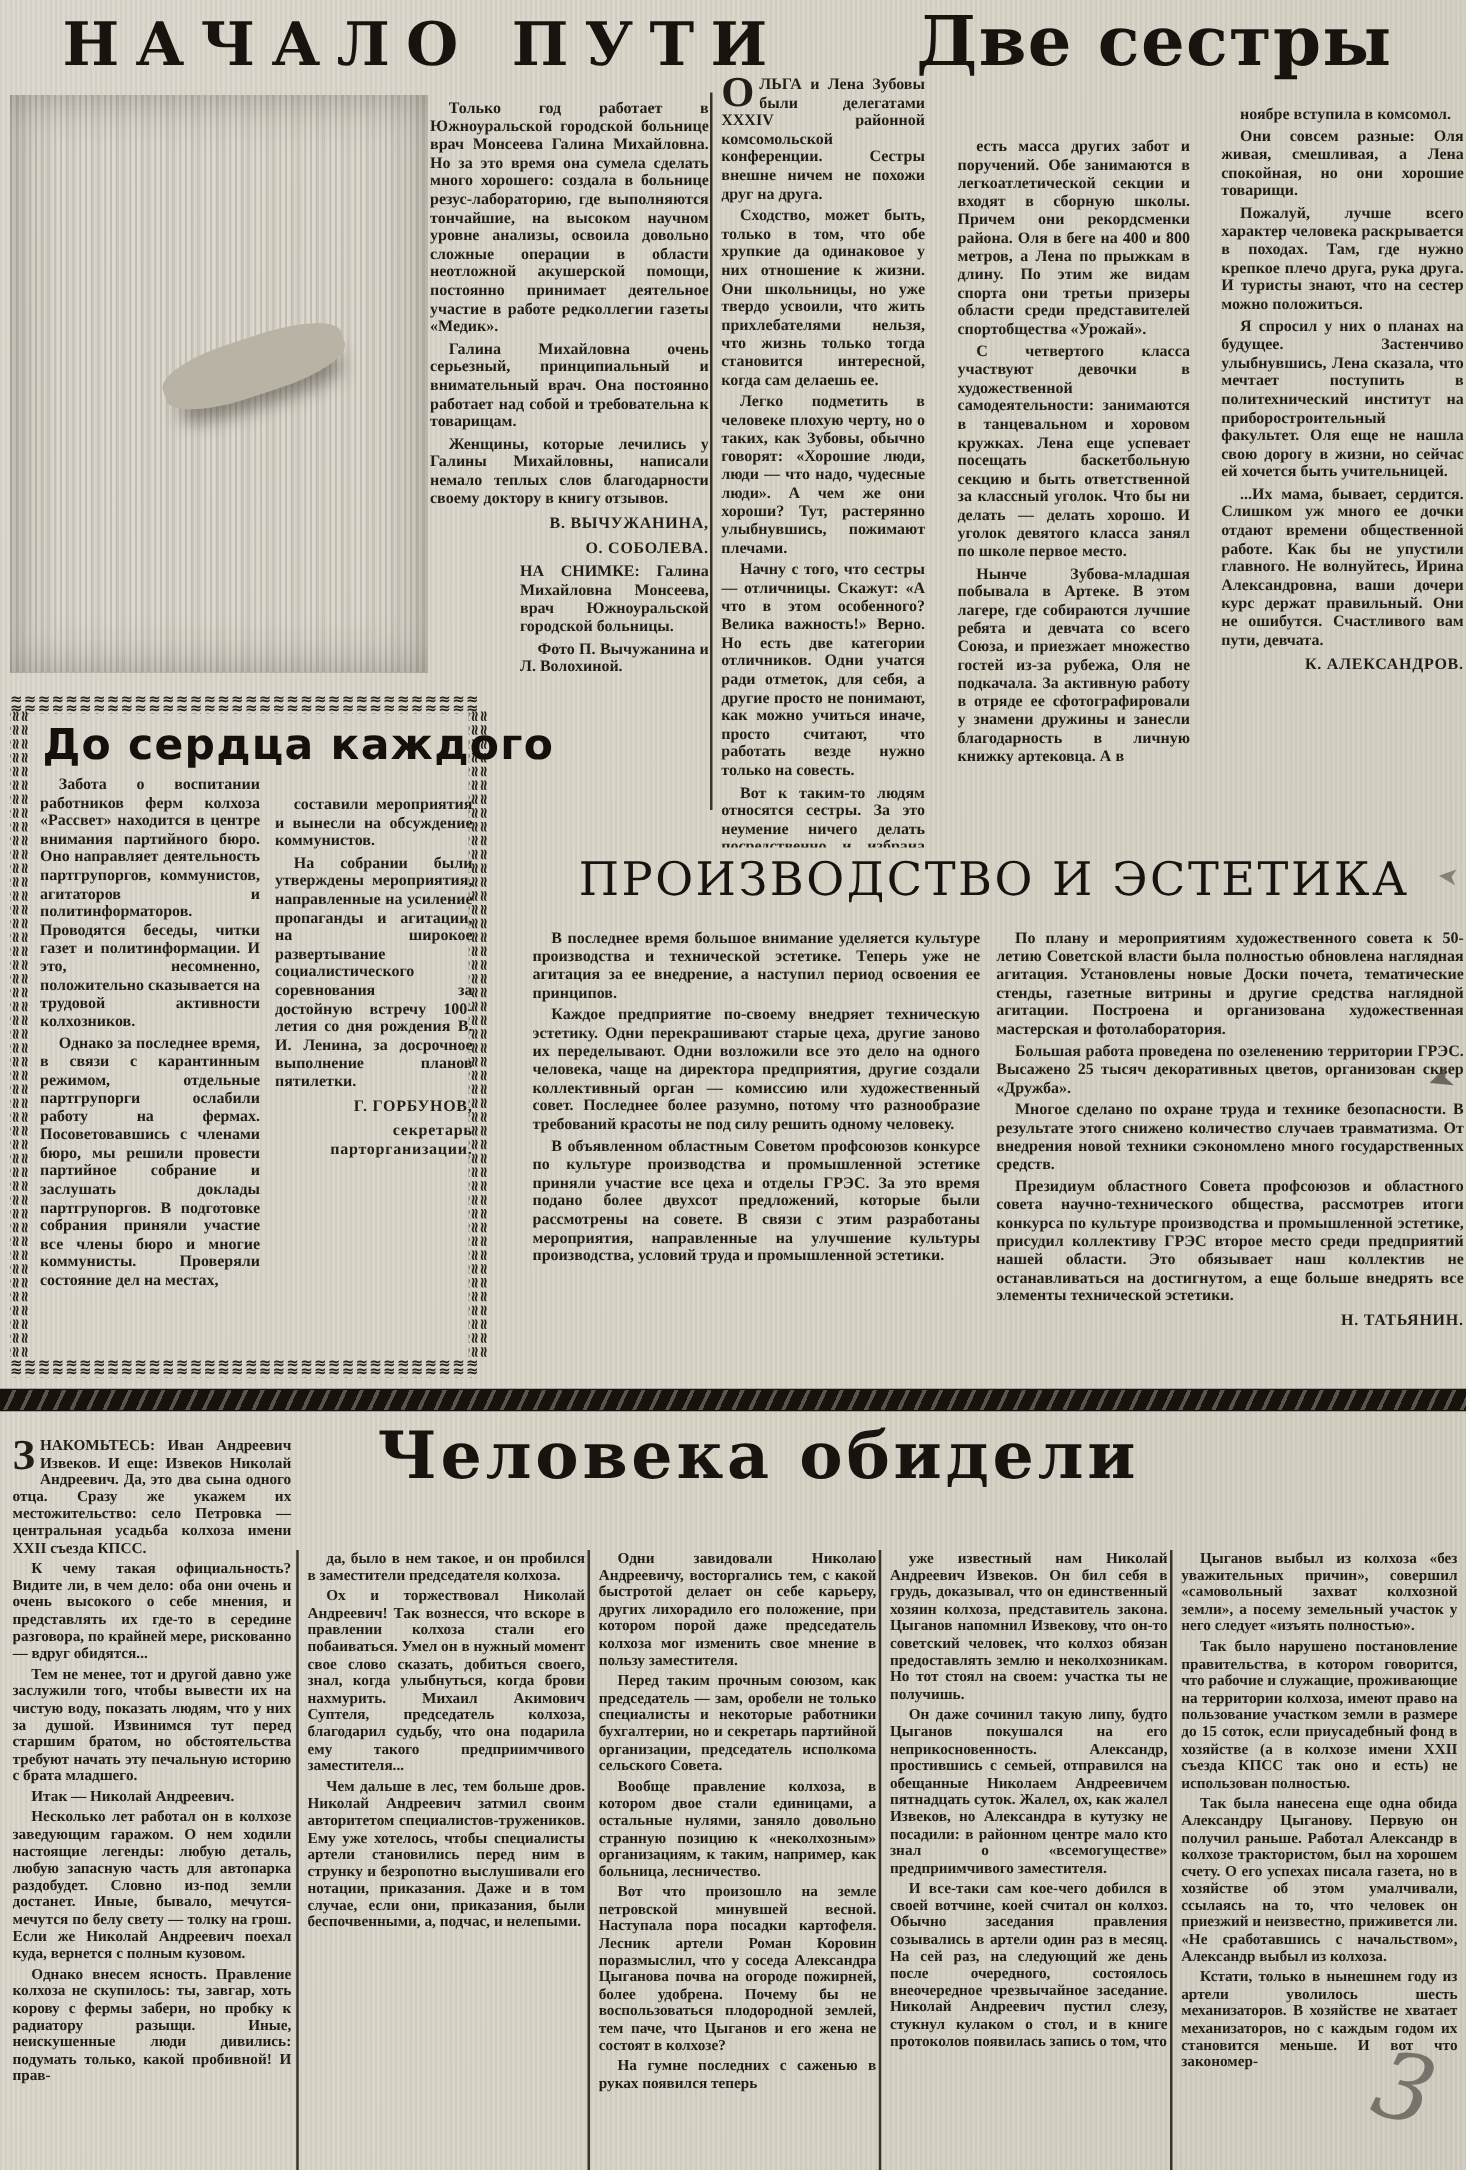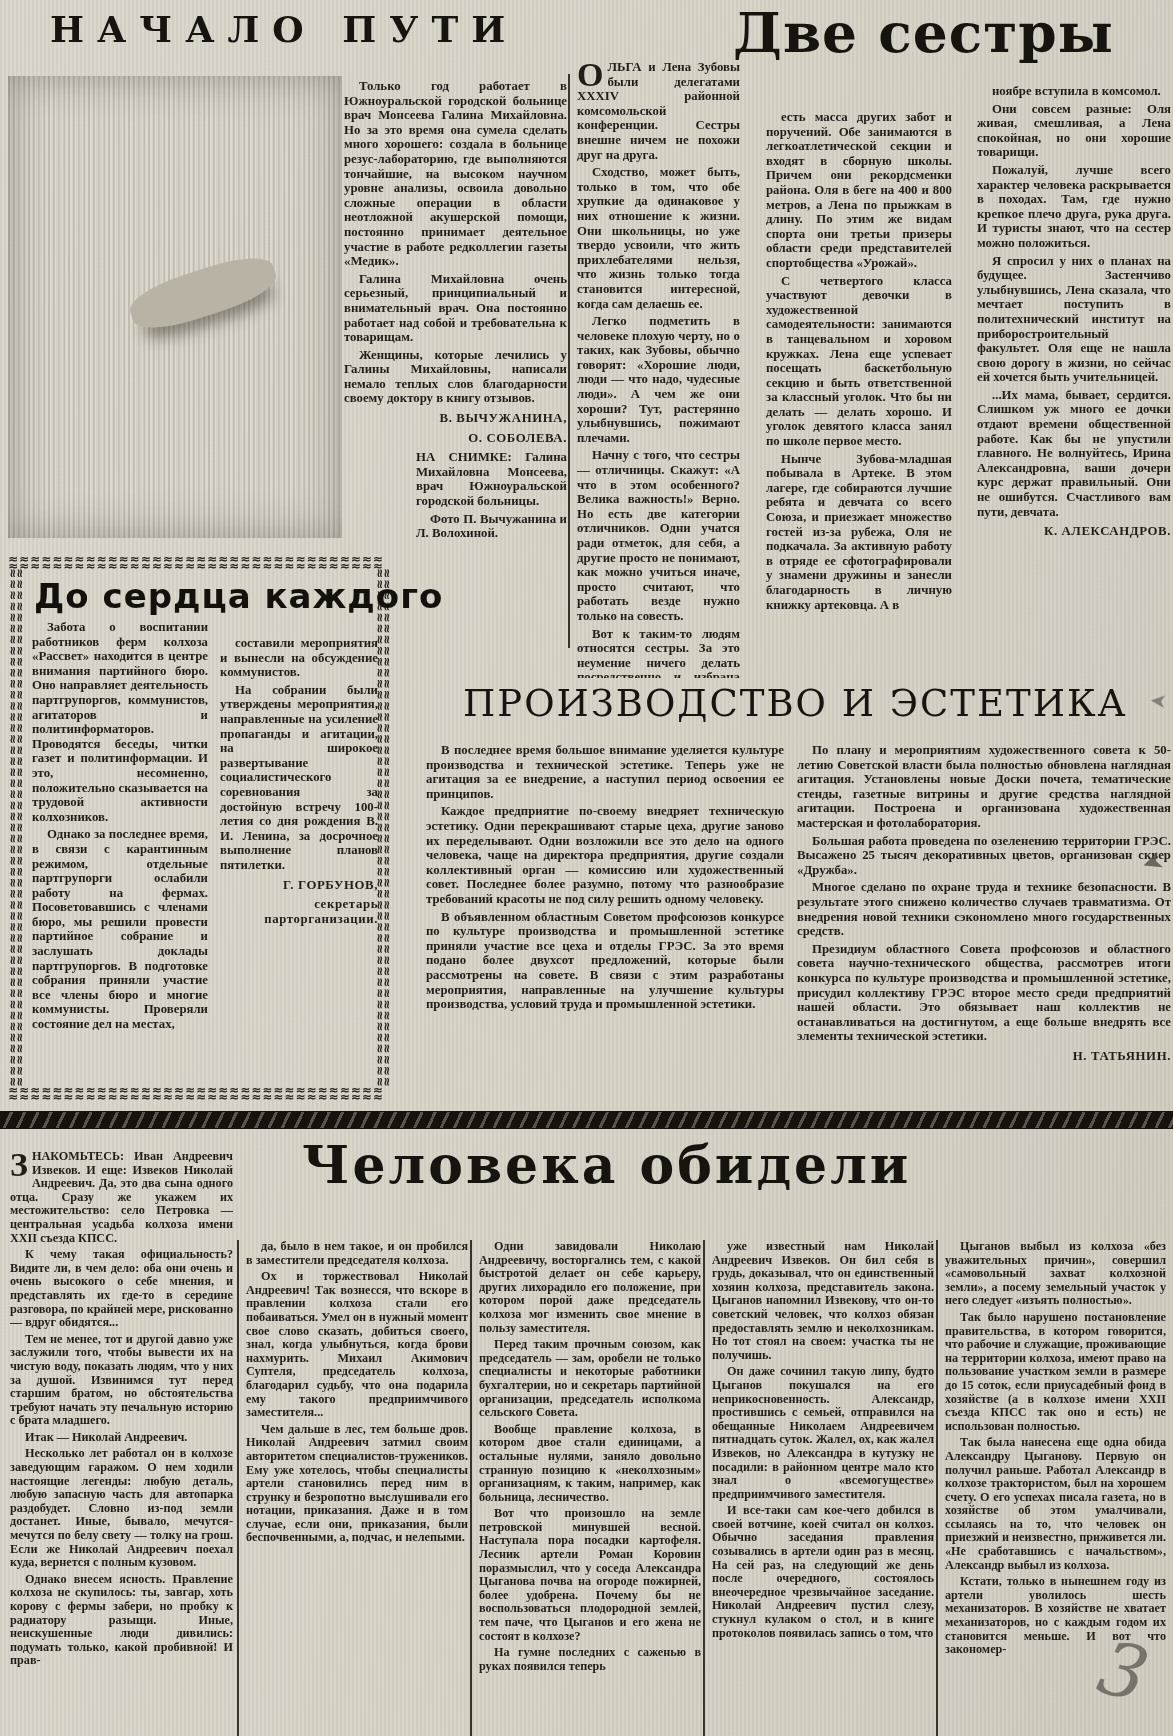--- a/index.html
+++ b/index.html
@@ -6,21 +6,21 @@
   .page{
     position:relative;width:1173px;height:1736px;margin:0 auto;overflow:hidden;
     background:
       repeating-linear-gradient(90deg, rgba(110,102,85,0.06) 0 2px, rgba(252,250,242,0.05) 2px 4px),
       linear-gradient(100deg,#dad6cb 0%,#d6d2c6 55%,#cfcbbf 100%);
     font-family:"Liberation Serif","DejaVu Serif",serif;
     color:#201d18;
   }
   
   .hl{position:absolute;margin:0;color:#171410;white-space:nowrap;font-family:"DejaVu Serif","Liberation Serif",serif;}
-  .hl-nachalo{left:50px;top:8px;font-size:36px;font-weight:700;letter-spacing:13px;}
+  .hl-nachalo{left:50px;top:8px;font-size:48px;font-weight:700;letter-spacing:13px;}
   .hl-dve{left:733px;top:0px;font-size:55px;font-weight:700;letter-spacing:1px;text-align:right;}
   .hl-box{left:26px;top:20px;position:absolute;font-family:"DejaVu Sans","Liberation Sans",sans-serif;
           font-size:34px;font-weight:700;letter-spacing:1px;white-space:nowrap;color:#14110d;margin:0;}
   .hl-prod{left:447px;top:682px;font-size:37px;font-weight:400;letter-spacing:2px;margin-left:16px;}
   .hl-chel{left:302px;top:1134px;font-size:52px;font-weight:700;letter-spacing:3px;}
   
   .photo{
     position:absolute;left:8px;top:76px;width:334px;height:462px;overflow:hidden;
     background:
       radial-gradient(95px 80px at 37% 13%, #e9e6dc 58%, rgba(233,230,220,0) 62%),

